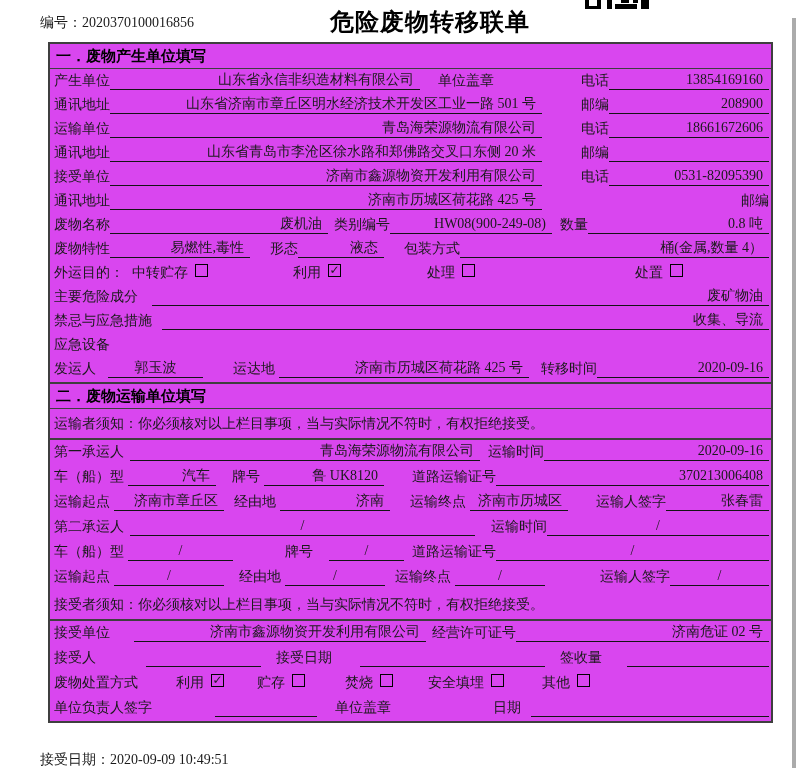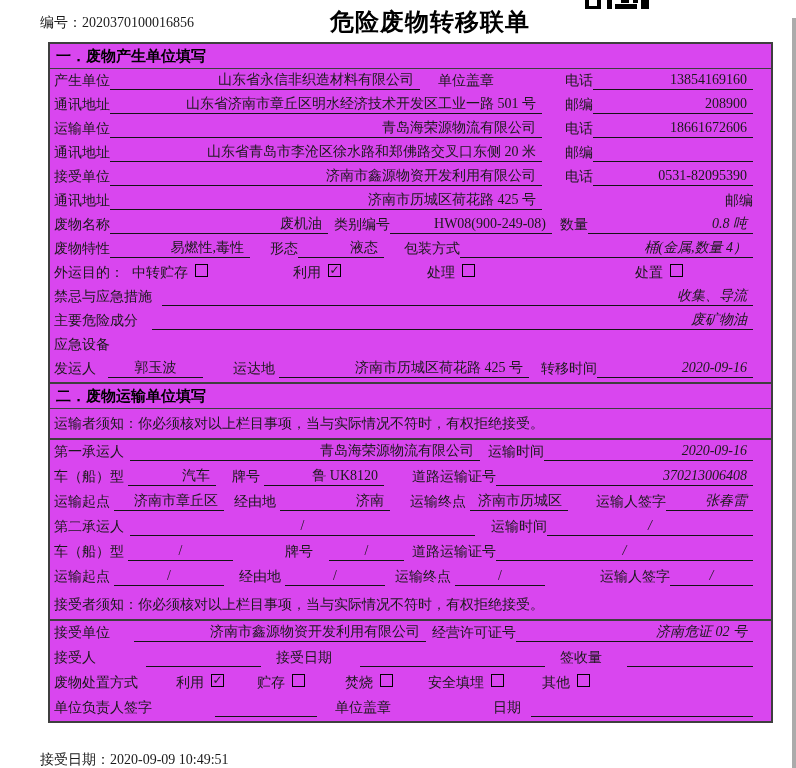--- a/index.html
+++ b/index.html
@@ -31,36 +31,36 @@
   }
   .sec-head {
     font-family:"Liberation Sans","DejaVu Sans",sans-serif;
     font-weight:bold; font-size:15px; color:#000;
     padding:3px 6px 2px 6px;
     border-bottom:1px solid #3f3f3f;
   }
   .sec-head.bt { border-top:2px solid #3f3f3f; }
   .row {
     display:flex; align-items:flex-end;
-    padding:0 18px 4px 4px; height:24px;
+    padding:0 2px 4px 4px; height:24px;
     white-space:nowrap;
   }
   .row.tall { height:25px; }
   .notice {
     display:flex; align-items:center; height:31px;
     padding:0 6px 0 4px; border-bottom:2px solid #3f3f3f;
     white-space:nowrap;
   }
   .lbl { flex-shrink:0; line-height:18px; }
   .u {
     display:inline-block; border-bottom:1px solid #141414;
     padding:0 6px; min-height:18px; line-height:18px;
     overflow:hidden; flex-shrink:0;text-align:right;
   }
-  .u.fill { flex:1 1 auto;font-style:italic; }
+  .u.fill { flex:1 1 auto; }
   .u.ctr { text-align:center; }
   .mla { margin-left:auto; }
   .cbg { display:flex; flex-shrink:0; line-height:18px; }
   .cb {
     display:inline-block; width:13px; height:13px;
     border:1.5px solid #000; margin-left:7px;
     font-size:12px; line-height:11px; text-align:center;
     font-family:"DejaVu Sans",sans-serif;
   }
   .printline { position:absolute; left:40px; top:751px; white-space:nowrap; }
@@ -166,27 +166,27 @@
         <span>处理</span>
         <span class="cb"></span>
       </span>
       <span class="cbg" style="margin-left:160px">
         <span>处置</span>
         <span class="cb"></span>
       </span>
     </div>
 
     <div class="row">
+      <span class="lbl">主要危险成分</span>
+      <span class="u fill" style="margin-left:14px">废矿物油</span>
+    </div>
+
+    <div class="row">
       <span class="lbl">禁忌与应急措施</span>
       <span class="u fill" style="margin-left:10px">收集、导流</span>
-    </div>
-
-    <div class="row">
-      <span class="lbl">主要危险成分</span>
-      <span class="u fill" style="margin-left:14px">废矿物油</span>
     </div>
 
     <div class="row">
       <span class="lbl">应急设备</span>
     </div>
 
     <div class="row">
       <span class="lbl">发运人</span>
       <span class="u ctr" style="width:95px;margin-left:12px">郭玉波</span>
       <span class="lbl" style="margin-left:30px">运达地</span>

